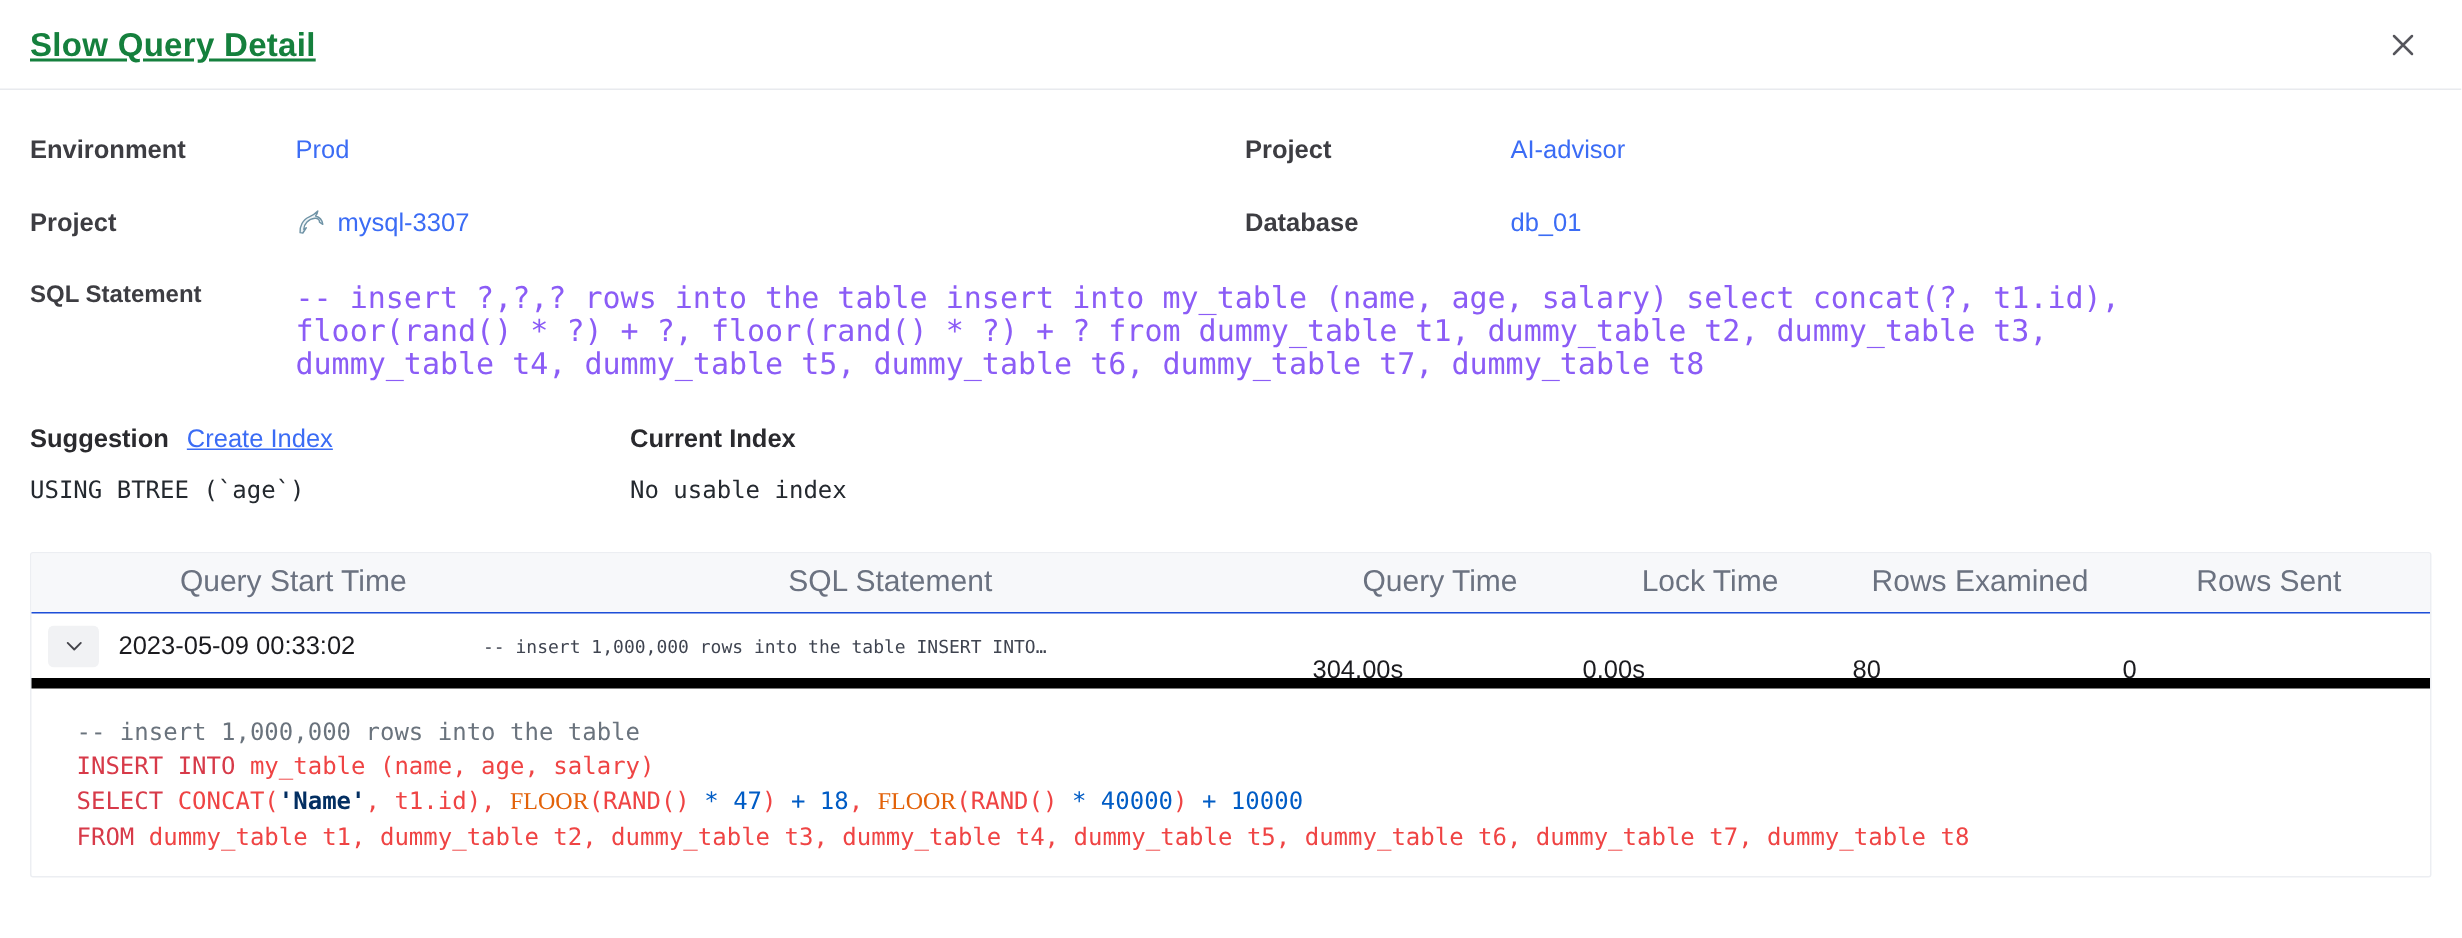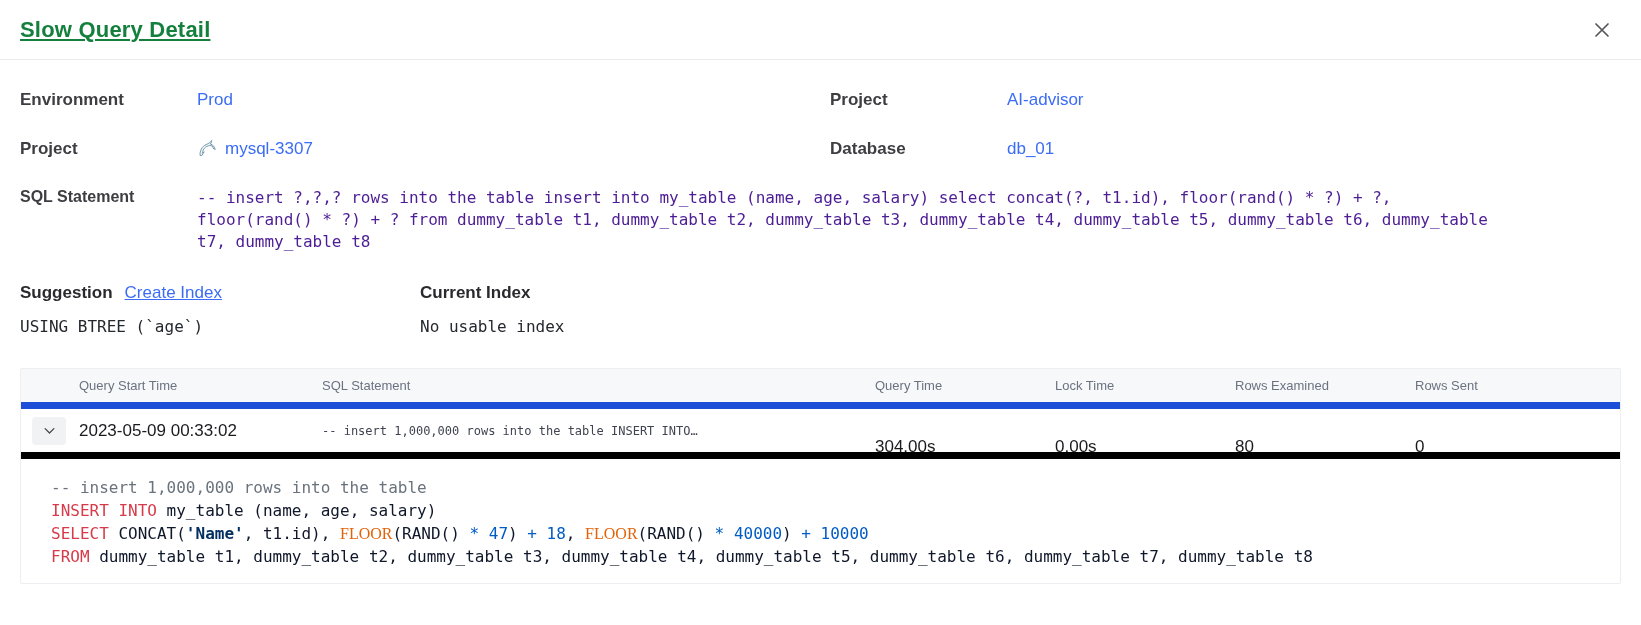--- a/index.html
+++ b/index.html
@@ -19,48 +19,48 @@
   .content { padding:30px 20px 0 20px; }
 
   .info-grid { display:grid; grid-template-columns:810px 1fr; row-gap:28px; }
   .info-row { display:flex; align-items:center; font-size:17px; }
   .info-label { width:177px; flex:none; font-weight:600; color:#3d3d42; }
   .link { color:var(--link,#3b6cf5); text-decoration:none; cursor:pointer; }
   .inst-val { display:inline-flex; align-items:center; gap:7px; }
 
   .sql-row { display:flex; margin-top:28px; }
   .sql-row .info-label { padding-top:1px; }
-  .sql-text { font-size:16px; line-height:22px; color:#4c1d95; max-width:1310px;
+  .sql-text { font-size:20px; line-height:22px; color:#8b5cf6; max-width:1310px;
     word-break:break-word; }
 
   .index-grid { display:grid; grid-template-columns:400px 1fr; margin-top:30px; }
   .idx-head { font-size:17px; font-weight:600; color:#2a2a2e;
     display:flex; align-items:center; gap:12px; }
   .idx-link { font-size:17px; font-weight:400; text-decoration:underline; }
   .idx-val { margin-top:14px; font-size:16px; color:#24292f; }
 
   
   .tbl { margin-top:32px; border:1px solid #eceef2; border-radius:2px; }
   .tbl-header, .tbl-row { display:grid;
     grid-template-columns:58px 243px 1fr 180px 180px 180px 205px; align-items:center; }
-  .tbl-header { height:40px; background:#f7f8fa; border-bottom:7px solid #1d4ed8;
-    font-size:13px; color:#6b7280; }
+  .tbl-header { height:40px; background:#f7f8fa; border-bottom:1px solid #1d4ed8;
+    font-size:20px; color:#6b7280;text-align:center; }
   .tbl-row { height:50px; border-bottom:7px solid #000000; cursor:pointer; }
   .cell { padding-right:10px; overflow:hidden; white-space:nowrap; }
   .c-time { font-size:17px; color:#1b1b1f; }
   .c-sql  { font-size:12px; color:#3f4450; }
   .c-num  { font-size:17px; color:#1b1b1f;margin-top:32px; }
   .expander { width:34px; height:28px; margin-left:11px; border:none; border-radius:4px;
     background:#f1f2f4; display:flex; align-items:center; justify-content:center;
     cursor:pointer; }
 
   .code-block { padding:17px 16px 15px 30px; }
   .code-line { font-family:"DejaVu Sans Mono", monospace; font-size:16px;
     line-height:23px; white-space:pre; color:#24292e; }
-  .tok-plain    { color:#0f172a;margin-top:40px; }
+  .tok-plain    { color:#ef4444;margin-top:40px; }
   .tok-comment  { color:var(--comment,#6a737d); }
   .tok-keyword  { color:var(--keyword,#d73a49); }
   .tok-function { color:var(--function,#e36209);font-family:Liberation Serif, serif; }
   .tok-string   { color:var(--string,#032f62); font-weight:600; }
   .tok-number   { color:var(--number,#005cc5); }
 
   svg { display:block; }
 </style>
 </head>
 <body>

